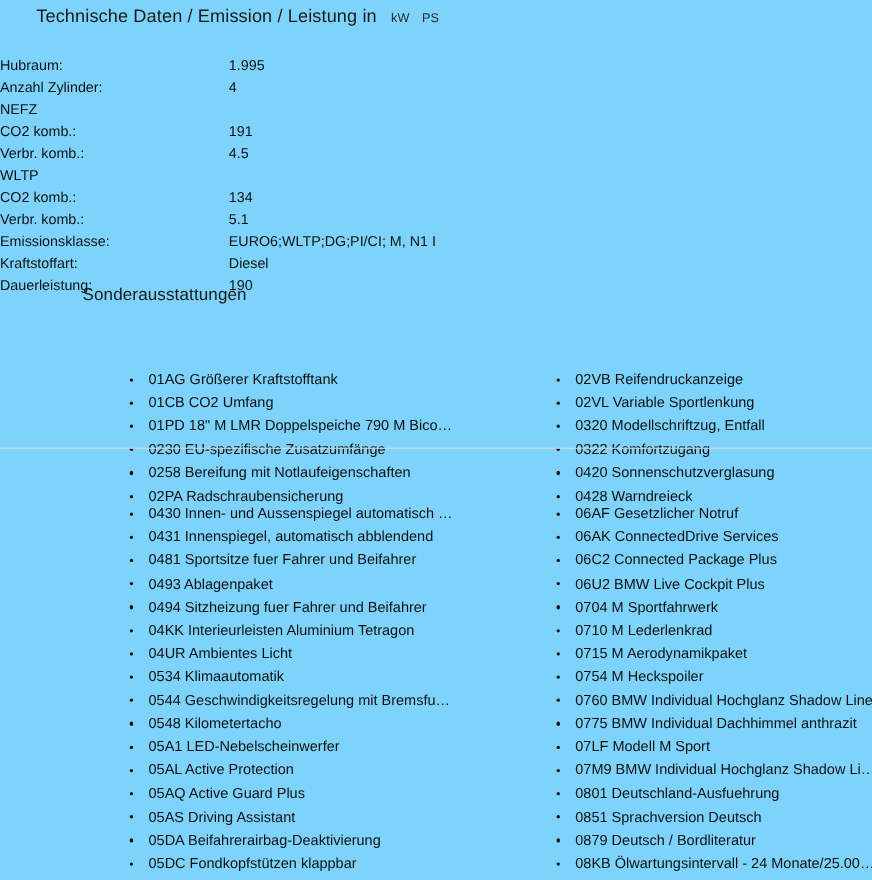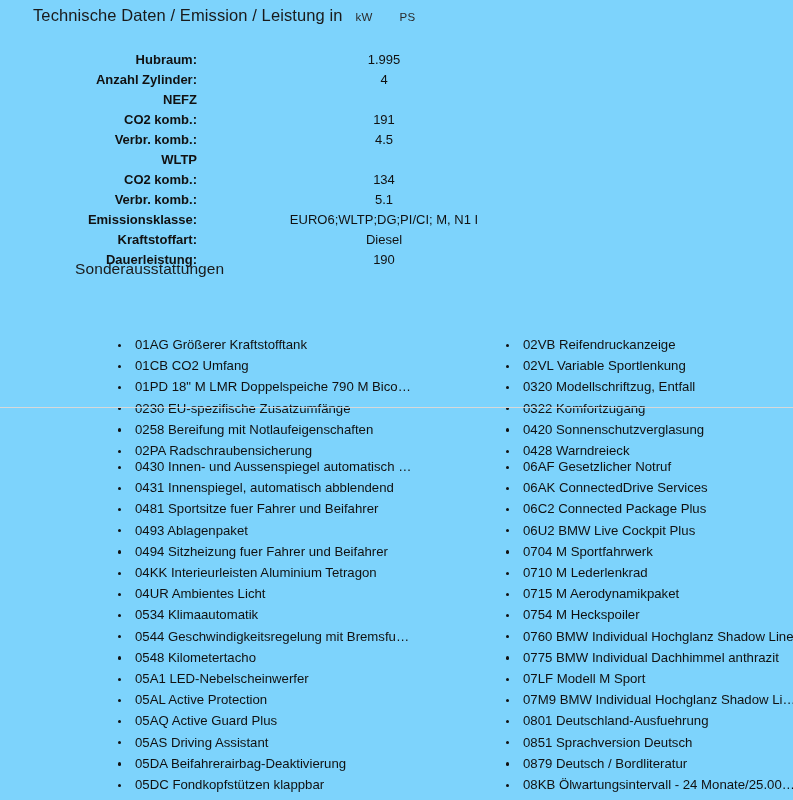--- a/index.html
+++ b/index.html
@@ -36,21 +36,21 @@
   .section-header .title {
     font-size: 16.5px;
     font-weight: 400;
     color: #1a1a1a;
     letter-spacing: 0.1px;
   }
   .section-header .unit {
     font-size: 11.5px;
     font-weight: 400;
     color: #2a2a2a;
-    margin-left: 27px;
+    margin-left: 11px;
     letter-spacing: 0.2px;
   }
   .section-header .unit.first { margin-left: 13px; }
 
   
   .spec-table {
     position: absolute;
     left: 0;
     top: 50px;
     width: 560px;
@@ -59,30 +59,29 @@
   .spec-table tr { height: 20px; }
   .spec-table td {
     padding: 0;
     font-size: 13px;
     line-height: 20px;
     vertical-align: top;
     color: #111111;
   }
   .spec-label {
     width: 197px;
-    text-align: right;
-    font-weight: 700;
+    text-align: left;
+    font-weight: 400;
     padding-right: 0 !important;
     white-space: nowrap;
   }
   .spec-value {
     padding-left: 11px !important;
     font-weight: 400;
     white-space: nowrap;
-    text-align: center;
   }
 
   
   .subsection-title {
     position: absolute;
     left: 33px;
     top: 260px;
     font-size: 15.5px;
     font-weight: 400;
     color: #1a1a1a;

